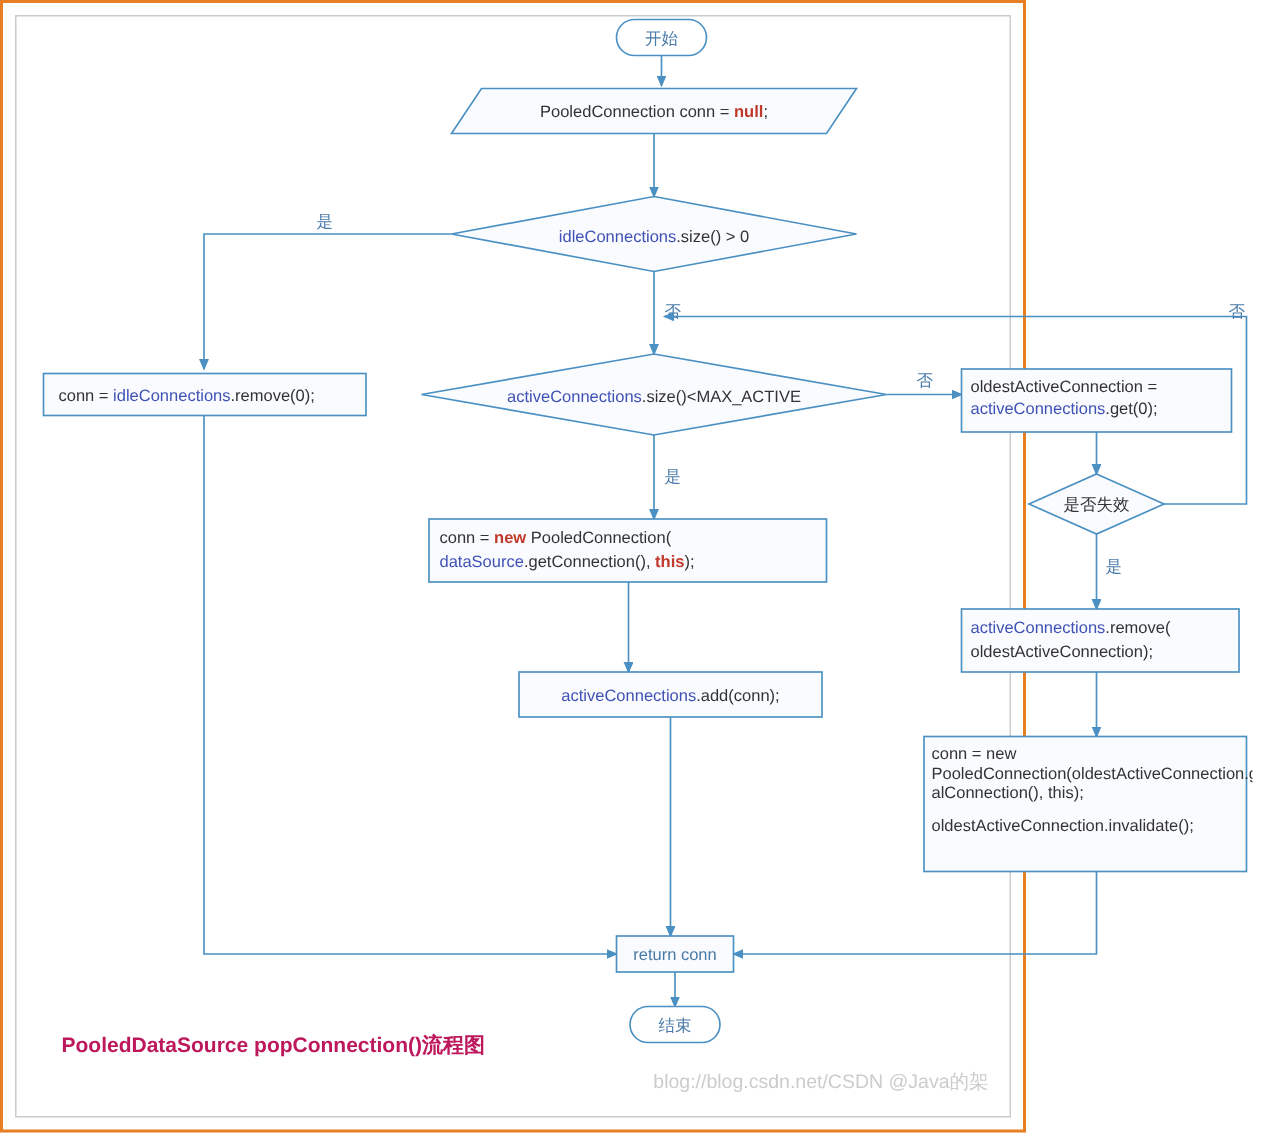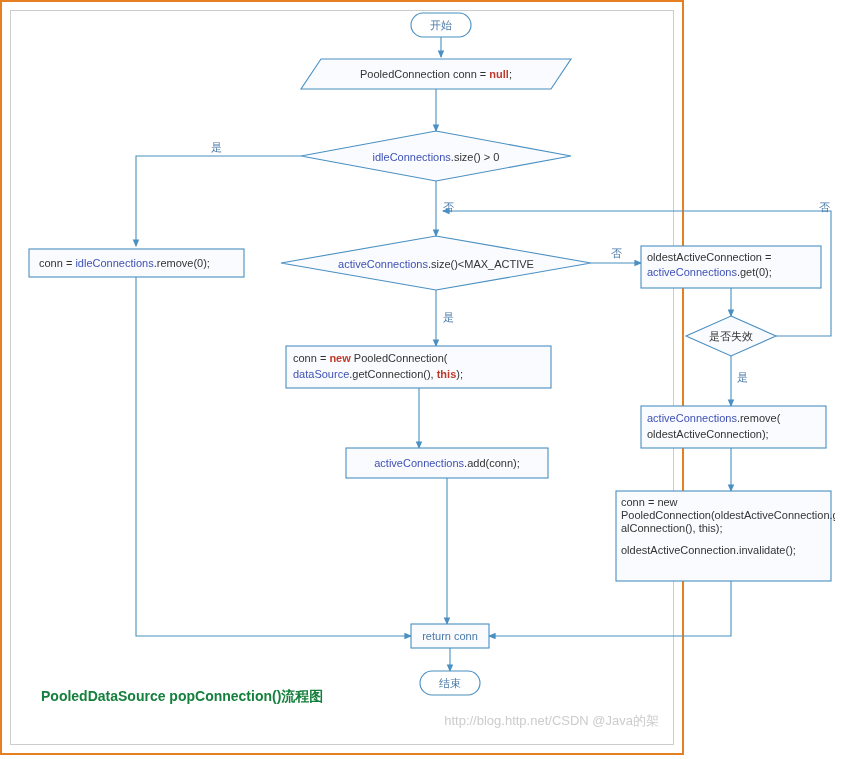--- a/index.html
+++ b/index.html
@@ -43,21 +43,21 @@
   }
   .label-dark { fill: #333; }
   .kw-method { fill: #3f51b5; }
   .kw-bool   { fill: #c0392b; font-weight: bold;}
   .kw-new    { fill: #c0392b; font-weight: bold;}
   .kw-this   { fill: #c0392b; font-weight: bold;}
   .title {
     position: absolute;
     left: 30px;
     bottom: 38px;
-    color: #15803d;
+    color: #be185d;
     font-size: 14px;
     font-weight: bold;
   }
   .watermark {
     position: absolute;
     right: 14px;
     bottom: 14px;
     color: #ccc;
     font-size: 13px;
     font-family: Arial, sans-serif;
@@ -162,15 +162,15 @@
 
       <rect class="shape" x="400" y="613" width="78" height="24"></rect>
       <text x="439" y="629" text-anchor="middle" font-size="10.5" class="label">return conn</text>
       <path class="arrow" d="M439,637 L439,660"></path>
 
       <rect class="terminal" x="409" y="660" width="60" height="24" rx="12"></rect>
       <text x="439" y="676" text-anchor="middle" class="label">结束</text>
     </svg>
 
     <div class="title">PooledDataSource popConnection()流程图</div>
-    <div class="watermark">http://blog.http.net/CSDN @Java的架</div>
+    <div class="watermark">blog://blog.csdn.net/CSDN @Java的架</div>
   </div>
 </div>
 
 </body></html>

